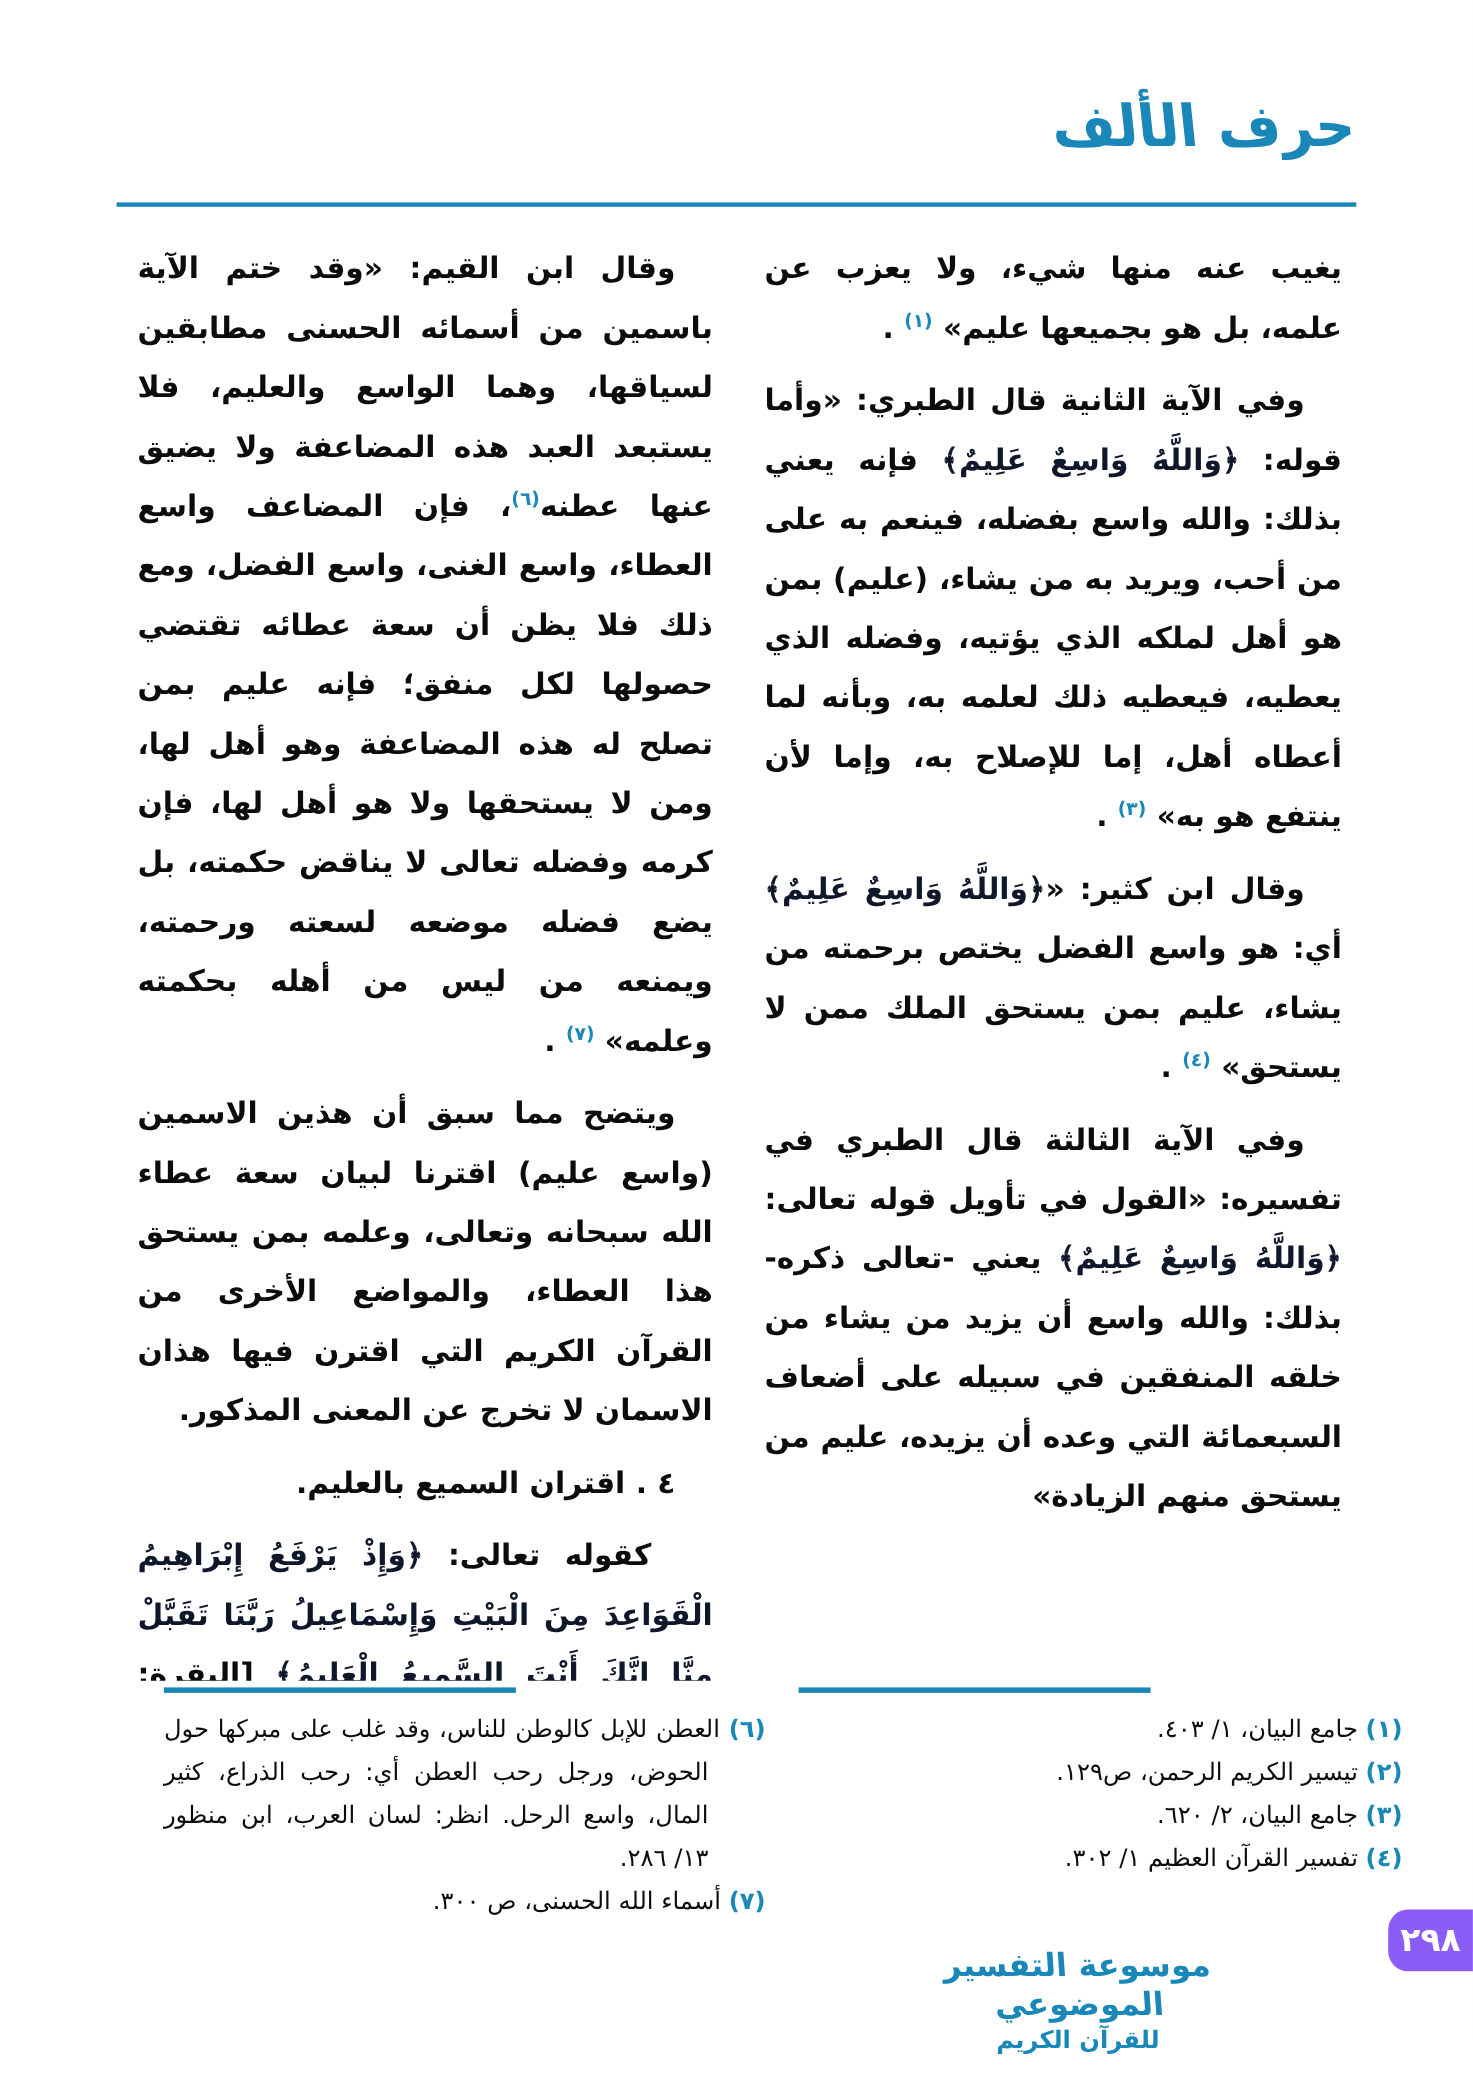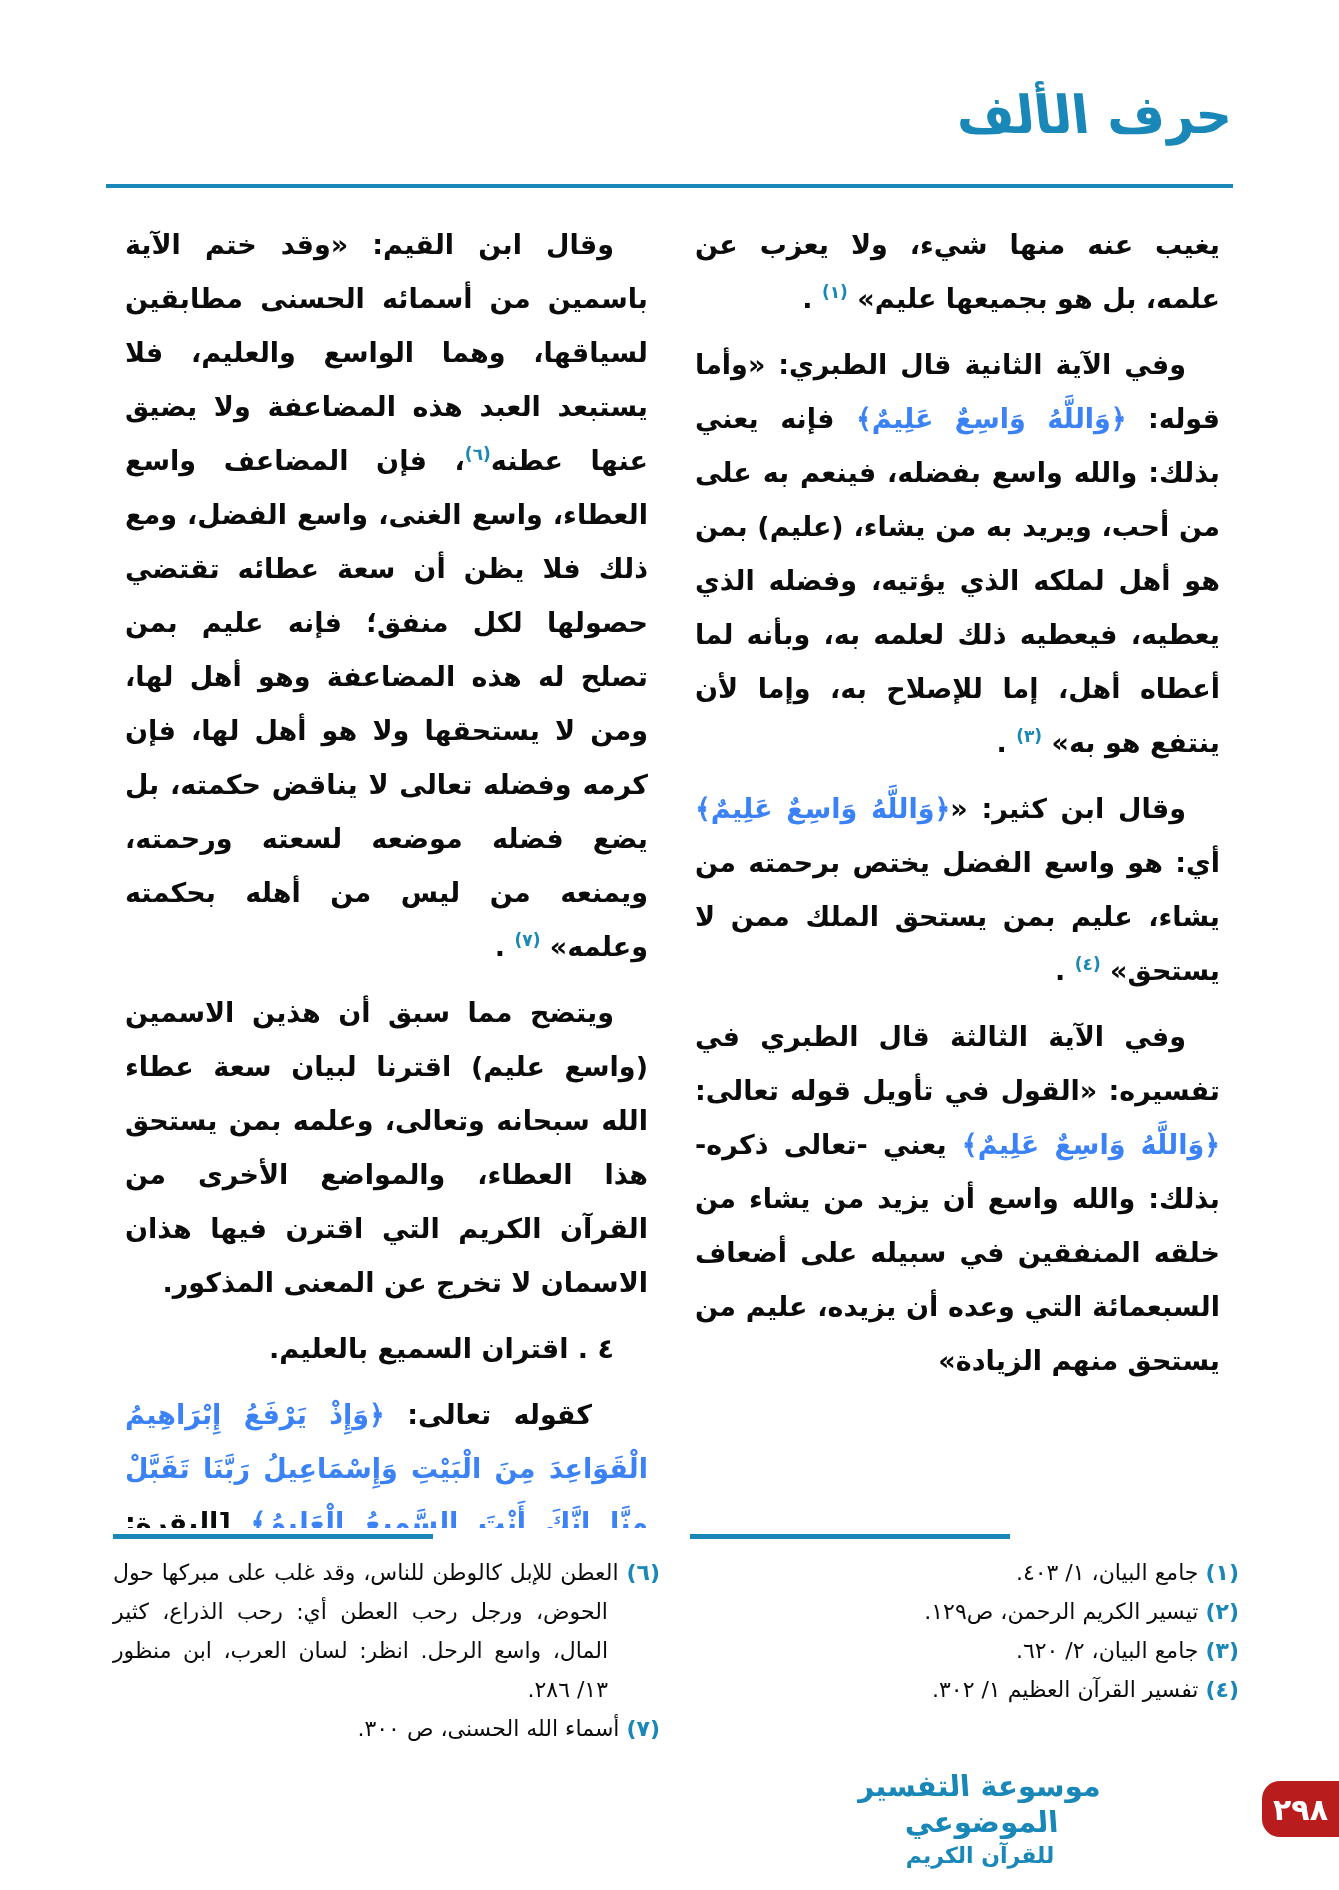--- a/index.html
+++ b/index.html
@@ -21,28 +21,28 @@
     position:absolute; top:206px; height:1322px; overflow:hidden;
   }
   .col-right{ left:683px; width:549px; }
   .col-left{ left:113px; width:547px; }
   .col p{
     margin:12px; font-size:27px; line-height:54px; font-weight:700;
     color:#0c0c0c; text-align:justify; text-justify:inter-word;
   }
   .indent{ text-indent:34px; }
   .big-indent{ text-indent:56px; }
-  .quran{ color:#3b82f6; }
+  .quran{ color:#0f172a; }
   .fnref{
     color:#1987b8; font-size:17px; vertical-align:super; line-height:0;
     font-weight:700;
   }
   .heading{ font-weight:800; }
   .ayah-ref{ color:#0c0c0c; }
-  .fnblock{ position:absolute; direction:rtl; }
+  .fnblock{ position:absolute; direction:rtl;margin-left:36px; }
   .fnblock-right{ left:690px; top:1534px; width:549px; }
   .fnblock-left{ left:113px; top:1534px; width:547px; }
   .fnrule{
     height:5px; background:#1987b8; width:320px;
     margin:0 auto 14px 0; 
   }
   .fn{
     font-size:22px; line-height:39px; color:#0c0c0c;
     text-align:justify; padding-right:52px; text-indent:-52px;
     font-weight:400;
@@ -51,22 +51,22 @@
   .logo{
     position:absolute; left:855px; top:1768px; width:250px;
     text-align:center; color:#1987b8;
   }
   .logo-l1{
     font-size:29px; font-weight:bold; line-height:1.25;
     transform:skewX(4deg);
   }
   .logo-l2{ font-size:22px; font-weight:bold; margin-top:2px; }
   .page-badge{
-    position:absolute; right:0; top:1781px; width:77px; height:56px;
-    background:#b91c1c; border-radius:18px 0 0 18px;
+    position:absolute; right:0; top:1736px; width:77px; height:56px;
+    background:#8b5cf6; border-radius:18px 0 0 18px;
     display:flex; align-items:center; justify-content:center;
     color:#ffffff; font-size:30px; font-weight:bold;
   }
 </style>
 </head>
 <body>
 
 <div class="page">
 
   <div class="chapter-title">حرف الألف</div>

